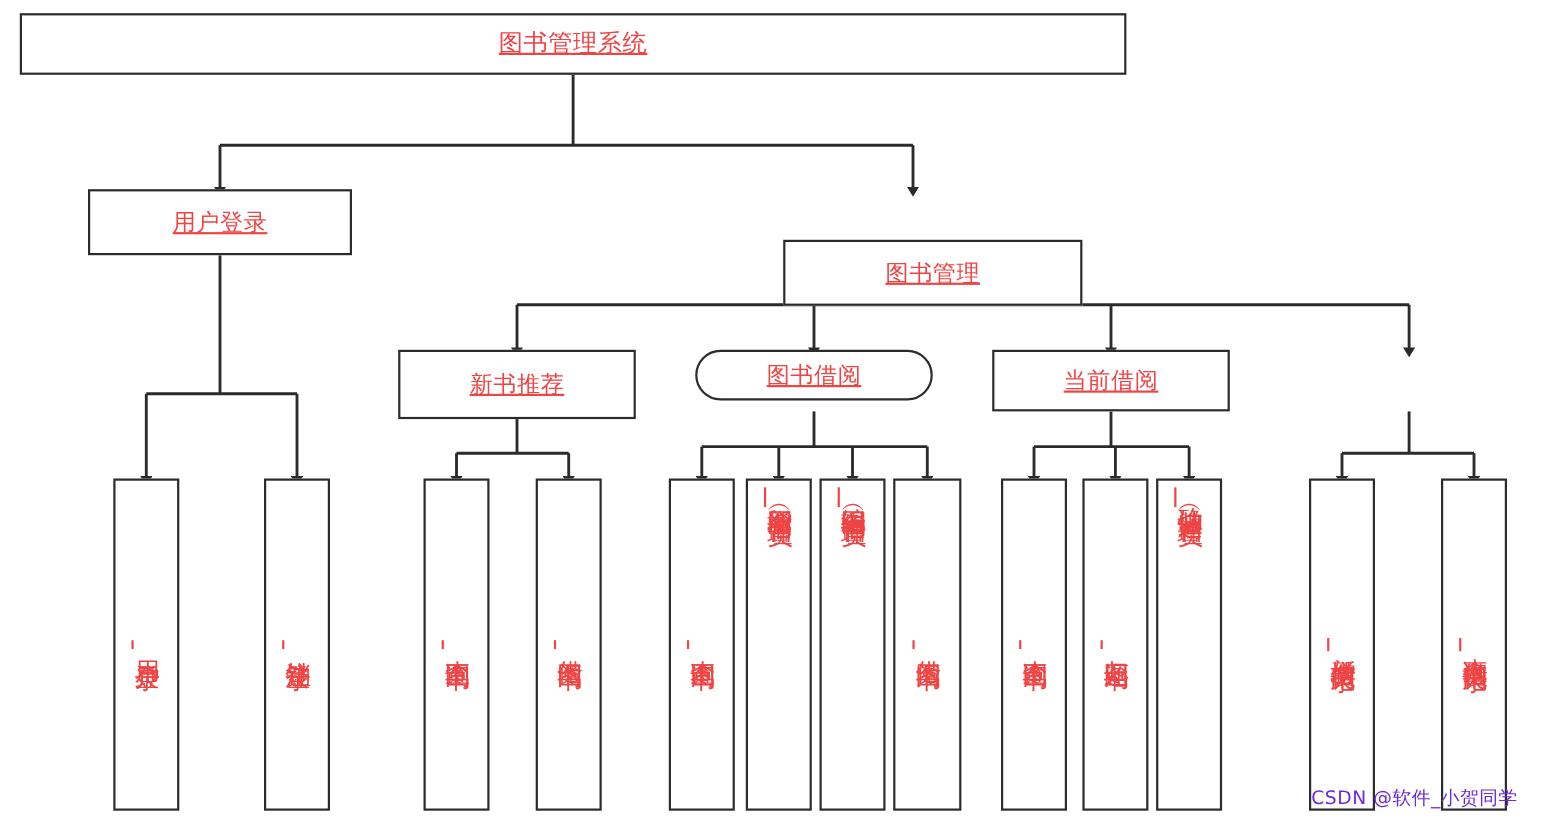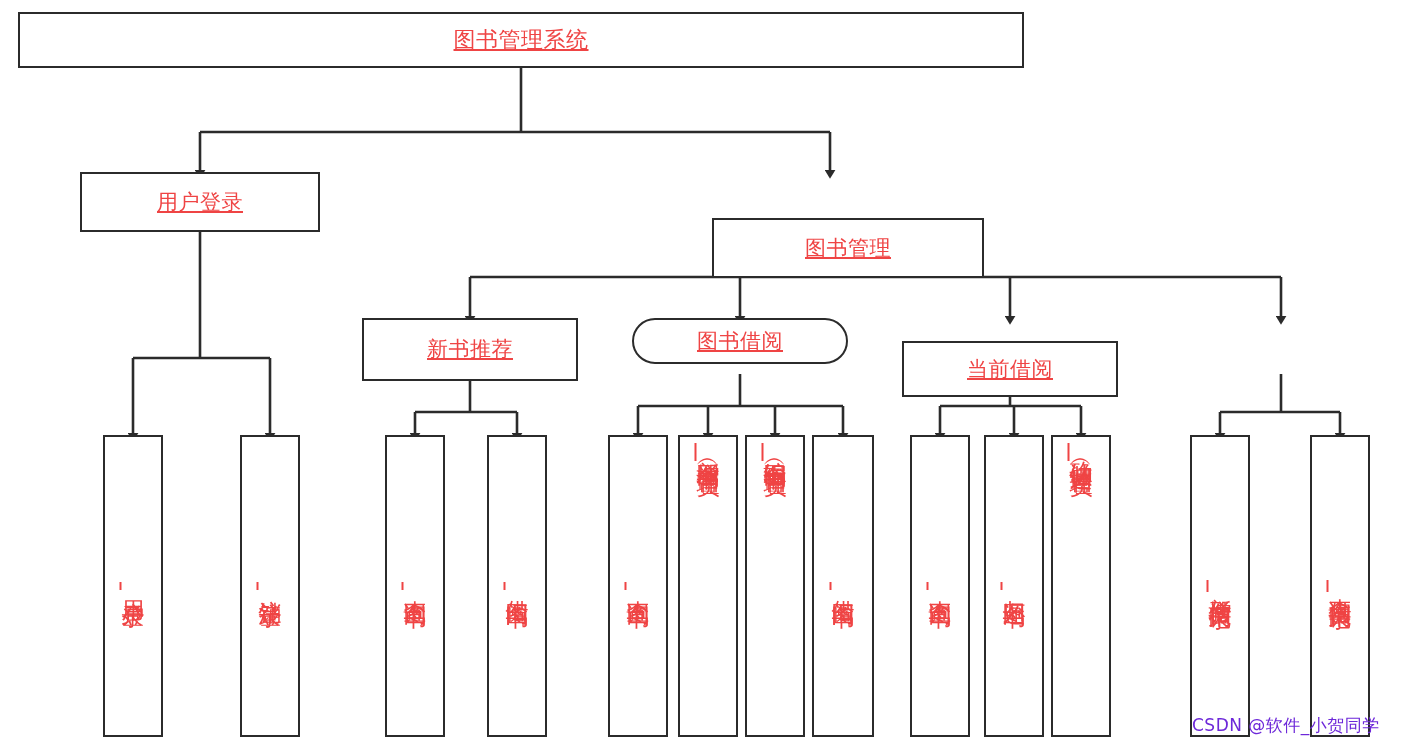--- a/index.html
+++ b/index.html
@@ -135,21 +135,21 @@
   <div class="node horiz" style="left: 712px; top: 186px; width: 272px; height: 60px; margin-top: 32px;">
     <span class="lbl">图书管理</span>
   </div>
 
   <div class="node horiz" style="left: 362px; top: 318px; width: 216px; height: 63px;">
     <span class="lbl">新书推荐</span>
   </div>
   <div class="node horiz" style="left: 632px; top: 318px; width: 216px; height: 46px; border-radius: 26px;">
     <span class="lbl">图书借阅</span>
   </div>
-  <div class="node horiz" style="left: 902px; top: 318px; width: 216px; height: 56px; margin-top: 23px;">
+  <div class="node horiz" style="left: 902px; top: 318px; width: 216px; height: 56px;">
     <span class="lbl">当前借阅</span>
   </div>
 
   <div class="node vert mid" style="left: 103px; top: 435px; width: 60px; height: 302px;">
     <span class="lbl">用户登录</span>
   </div>
   <div class="node vert mid" style="left: 240px; top: 435px; width: 60px; height: 302px;">
     <span class="lbl">注销登录</span>
   </div>
 

